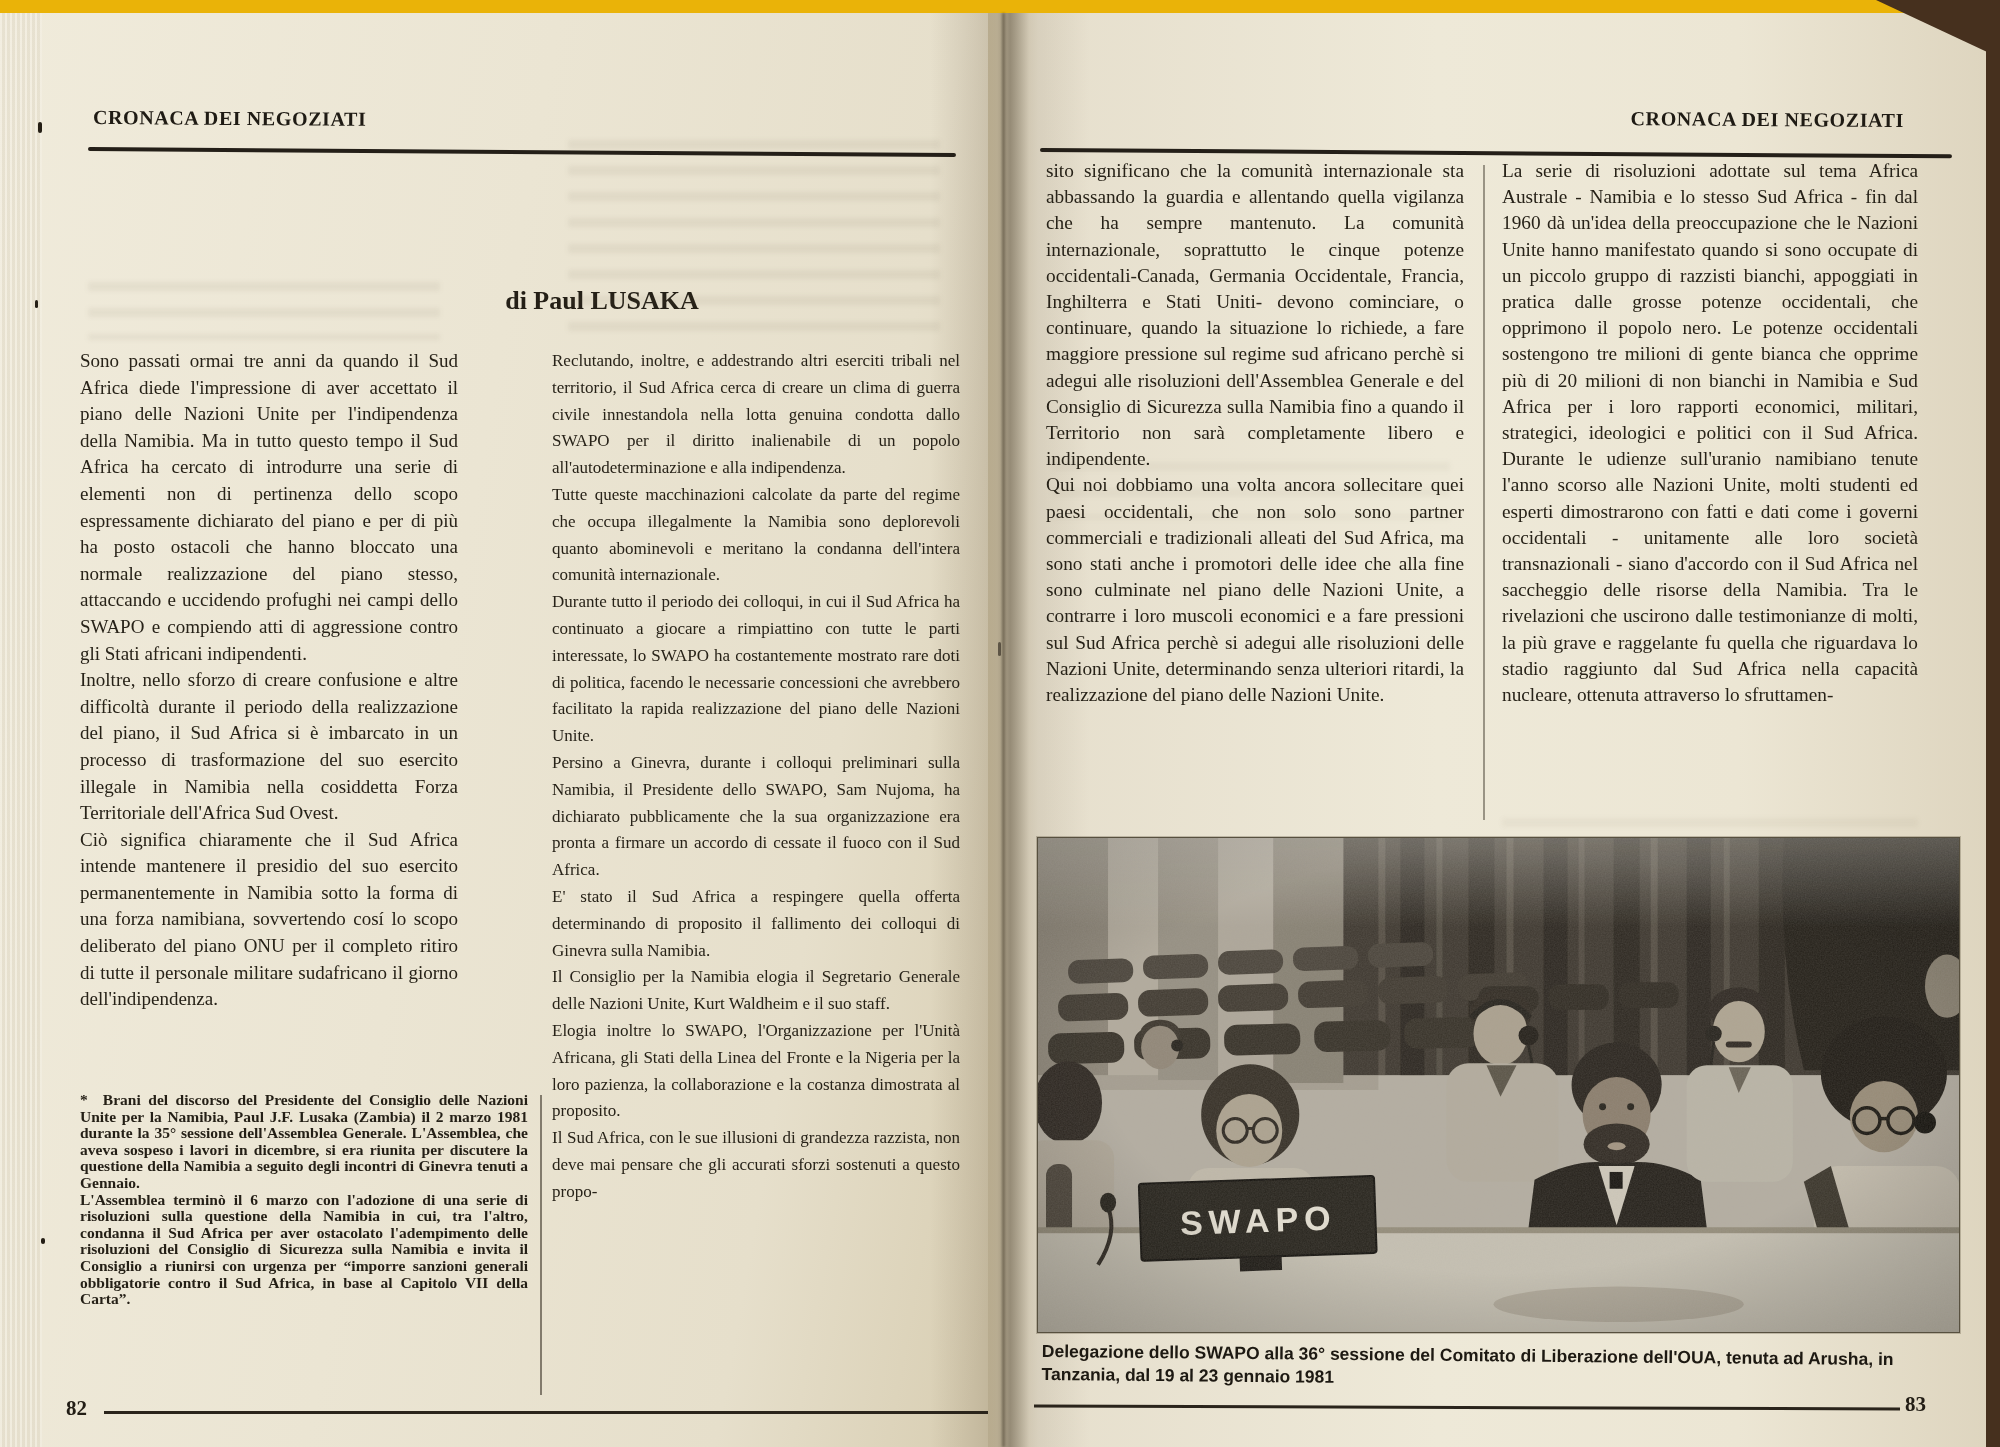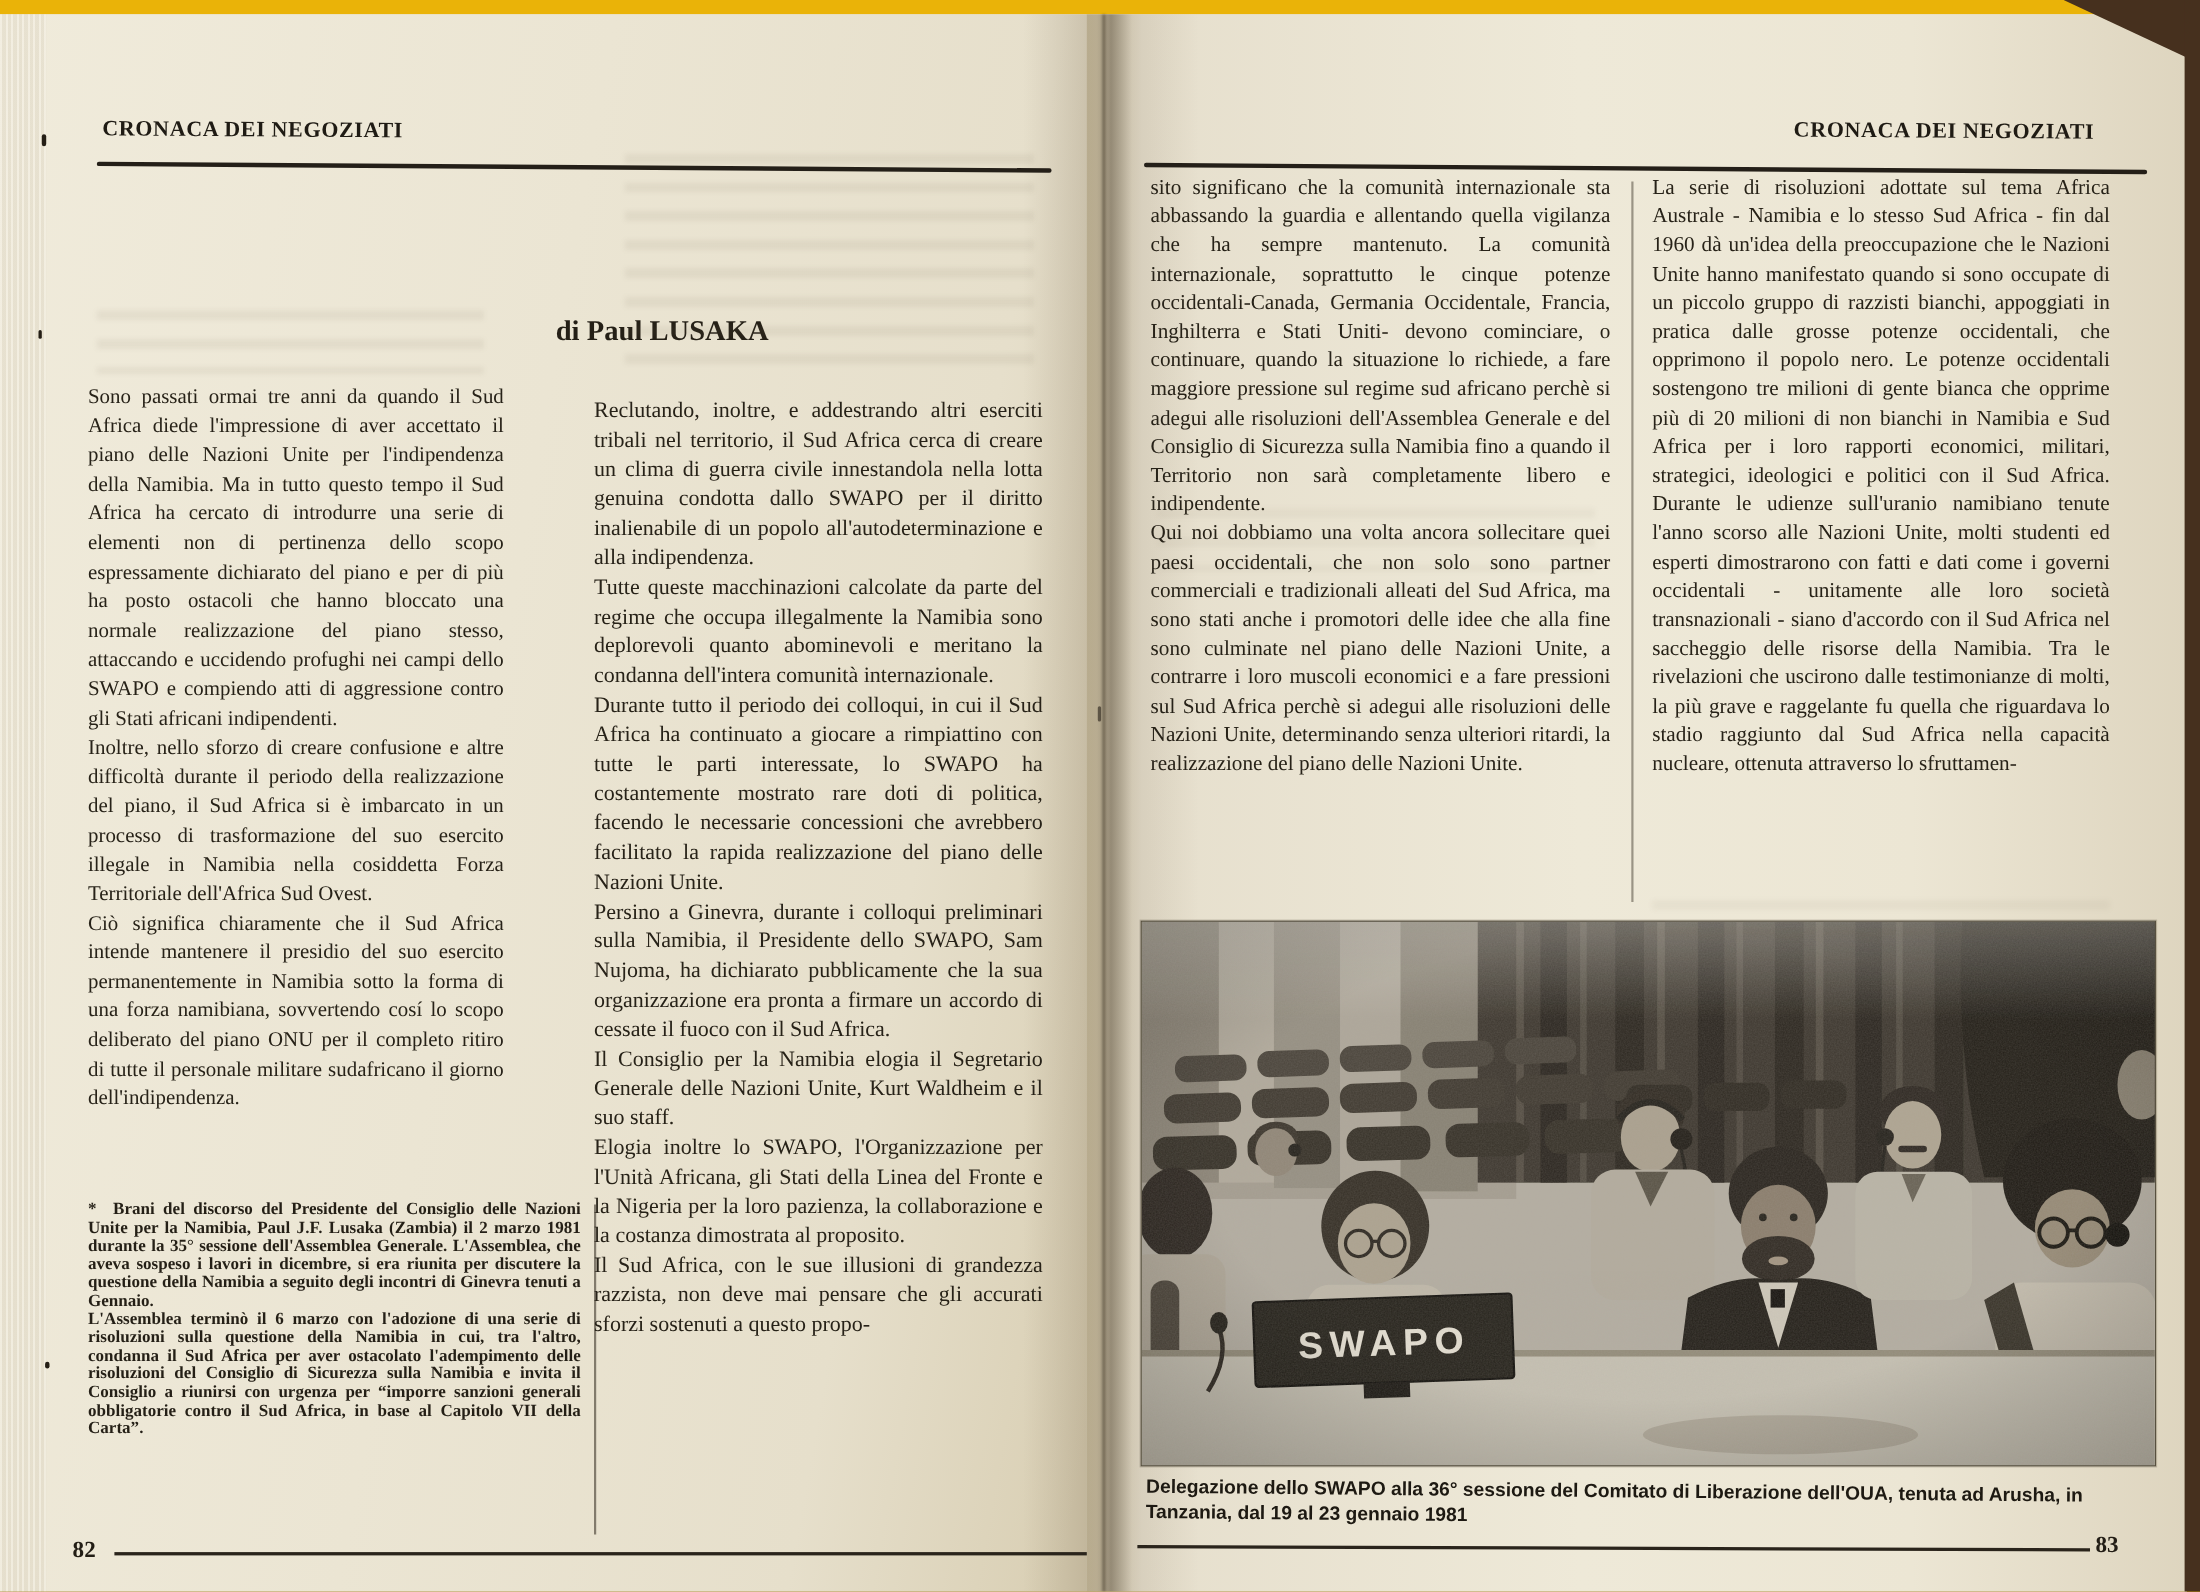--- a/index.html
+++ b/index.html
@@ -25,21 +25,21 @@
 
   .title{position:absolute;left:86px;top:180px;width:474px;margin:0;font-size:34px;font-weight:bold;
      color:#211c14;letter-spacing:1px;}
   .title-line{display:block;text-align:justify;text-align-last:justify;line-height:62px;}
   .byline{position:absolute;left:452px;top:286px;width:300px;text-align:center;
      font-size:26px;font-weight:bold;color:#241f16;}
 
   .col{position:absolute;text-align:justify;overflow:hidden;z-index:2;}
   .col p{margin:0;}
   .col-l1{left:80px;top:348px;width:378px;height:722px;font-size:19px;line-height:26.6px;}
-  .col-l2{left:540px;top:348px;width:408px;height:1022px;font-size:20px;line-height:26.8px;margin-top:12px;}
+  .col-l2{left:552px;top:348px;width:408px;height:1022px;font-size:17px;line-height:26.8px;}
   .col-r1{left:1046px;top:158px;width:418px;height:660px;font-size:19.3px;line-height:26.2px;}
   .col-r2{left:1502px;top:158px;width:416px;height:660px;font-size:19.3px;line-height:26.2px;}
   .footnote{position:absolute;left:80px;top:1092px;width:448px;height:300px;z-index:2;
      font-size:15.5px;line-height:16.6px;font-weight:bold;text-align:justify;overflow:hidden;color:#241f16;}
   .footnote p{margin:0;}
   .col-divider{position:absolute;width:2px;background:rgba(45,38,28,.55);}
   .div-left{left:540px;top:1095px;height:300px;}
   .div-right{left:1483px;top:165px;height:655px;opacity:.8;}
 
   .folio{position:absolute;font-size:21px;font-weight:bold;color:#221d15;z-index:3;}
@@ -99,20 +99,21 @@
   <p class="foot-p">*&nbsp;&nbsp;Brani del discorso del Presidente del Consiglio delle Nazioni Unite per la Namibia, Paul J.F. Lusaka (Zambia) il 2 marzo 1981 durante la 35° sessione dell'Assemblea Generale. L'Assemblea, che aveva sospeso i lavori in dicembre, si era riunita per discutere la questione della Namibia a seguito degli incontri di Ginevra tenuti a Gennaio.</p>
       <p class="foot-p">L'Assemblea terminò il 6 marzo con l'adozione di una serie di risoluzioni sulla questione della Namibia in cui, tra l'altro, condanna il Sud Africa per aver ostacolato l'adempimento delle risoluzioni del Consiglio di Sicurezza sulla Namibia e invita il Consiglio a riunirsi con urgenza per “imporre sanzioni generali obbligatorie contro il Sud Africa, in base al Capitolo VII della Carta”.</p>
     </div>
 
   <div class="col col-l2">
 
   <p class="body-p">Reclutando, inoltre, e addestrando altri eserciti tribali nel territorio, il Sud Africa cerca di creare un clima di guerra civile innestandola nella lotta genuina condotta dallo SWAPO per il diritto inalienabile di un popolo all'autodeterminazione e alla indipendenza.</p>
       <p class="body-p">Tutte queste macchinazioni calcolate da parte del regime che occupa illegalmente la Namibia sono deplorevoli quanto abominevoli e meritano la condanna dell'intera comunità internazionale.</p>
       <p class="body-p">Durante tutto il periodo dei colloqui, in cui il Sud Africa ha continuato a giocare a rimpiattino con tutte le parti interessate, lo SWAPO ha costantemente mostrato rare doti di politica, facendo le necessarie concessioni che avrebbero facilitato la rapida realizzazione del piano delle Nazioni Unite.</p>
       <p class="body-p">Persino a Ginevra, durante i colloqui preliminari sulla Namibia, il Presidente dello SWAPO, Sam Nujoma, ha dichiarato pubblicamente che la sua organizzazione era pronta a firmare un accordo di cessate il fuoco con il Sud Africa.</p>
+      <p class="body-p">E' stato il Sud Africa a respingere quella offerta determinando di proposito il fallimento dei colloqui di Ginevra sulla Namibia.</p>
       <p class="body-p">Il Consiglio per la Namibia elogia il Segretario Generale delle Nazioni Unite, Kurt Waldheim e il suo staff.</p>
       <p class="body-p">Elogia inoltre lo SWAPO, l'Organizzazione per l'Unità Africana, gli Stati della Linea del Fronte e la Nigeria per la loro pazienza, la collaborazione e la costanza dimostrata al proposito.</p>
       <p class="body-p">Il Sud Africa, con le sue illusioni di grandezza razzista, non deve mai pensare che gli accurati sforzi sostenuti a questo propo-</p>
     </div>
 
   <div class="col-divider div-left"></div>
 
   <div class="folio" style="left:66px;top:1396px;">82</div>
   <div class="folio-rule" style="left:104px;top:1411px;width:884px;"></div>
 

